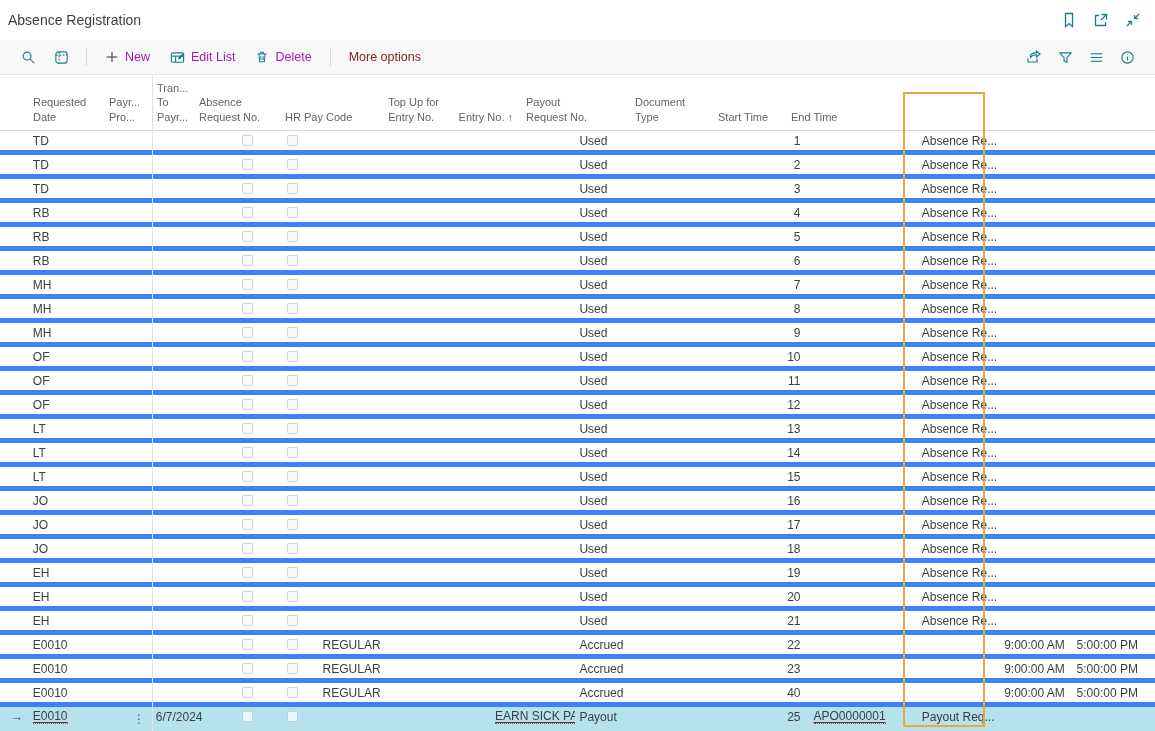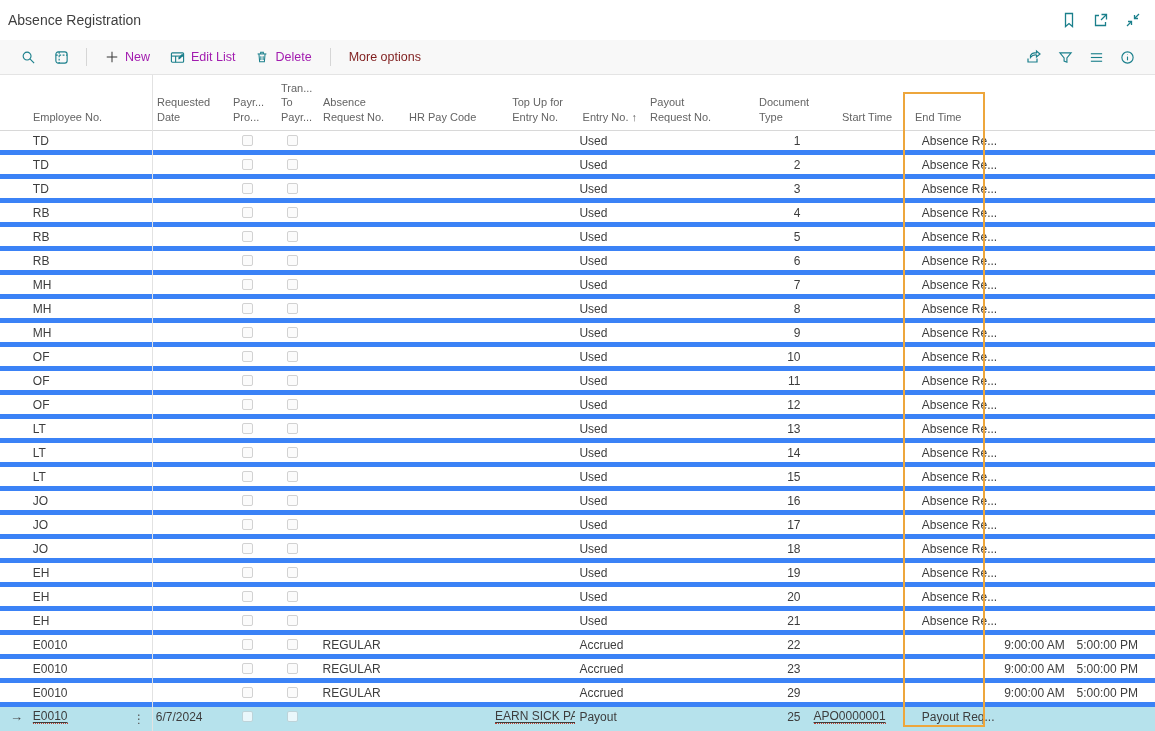--- a/index.html
+++ b/index.html
@@ -184,21 +184,20 @@
             </svg>
         </span>
       </span>
     </div>
   </div>
 
   <div class="table-wrap">
     <div class="freeze-line"></div>
     <div class="hdr-row">
         <div class="hdr-cell col-gutter"></div>
-        <div class="hdr-cell col-employee_no">Employee No.</div>
         <div class="hdr-cell col-requested_date">Requested
 Date</div>
         <div class="hdr-cell col-payroll_processed">Payr...
 Pro...</div>
         <div class="hdr-cell col-transferred_to_payroll">Tran...
 To
 Payr...</div>
         <div class="hdr-cell col-absence_request_no">Absence
 Request No.</div>
         <div class="hdr-cell col-hr_pay_code">HR Pay Code</div>
@@ -927,21 +926,21 @@
           <div class="cell col-hr_company_code">
             <span>REGULAR</span>
           </div>
           <div class="cell col-absence_request_no"></div>
           <div class="cell col-hr_pay_code"></div>
           <div class="cell col-source_type">
             <span>Accrued</span>
           </div>
           <div class="cell col-top_up_for_entry_no"></div>
           <div class="cell col-entry_no">
-            <span>29</span>
+            <span>40</span>
           </div>
           <div class="cell col-payout_request_no"></div>
           <div class="cell col-document_type"></div>
           <div class="cell col-start_time">
             <span>9:00:00 AM</span>
           </div>
           <div class="cell col-end_time">
             <span>5:00:00 PM</span>
           </div>
           <div class="cell col-filler"></div>

